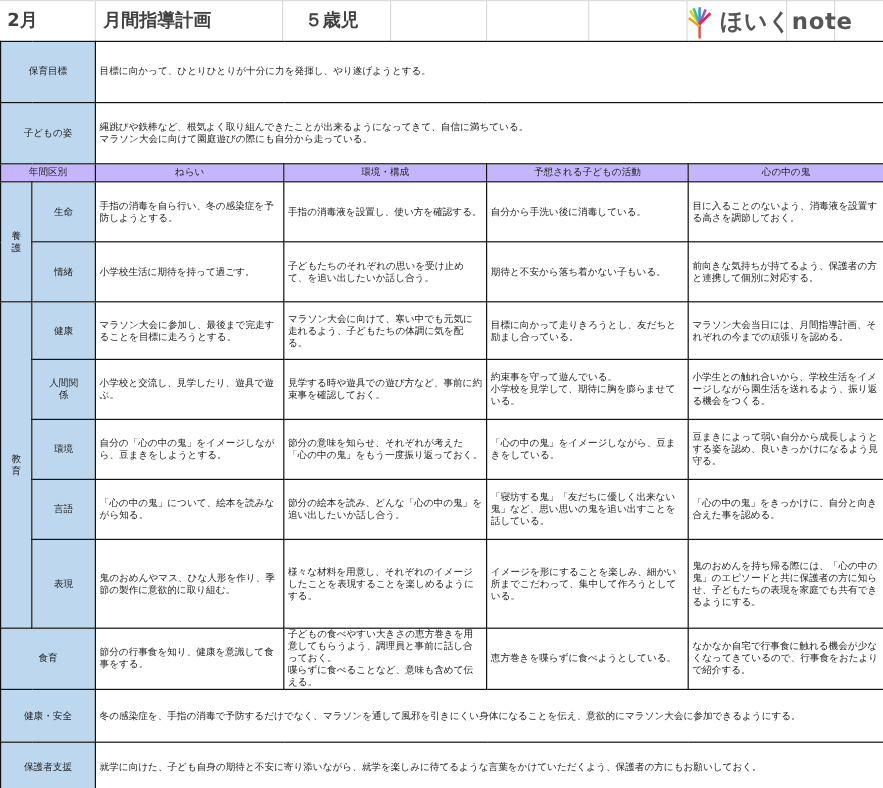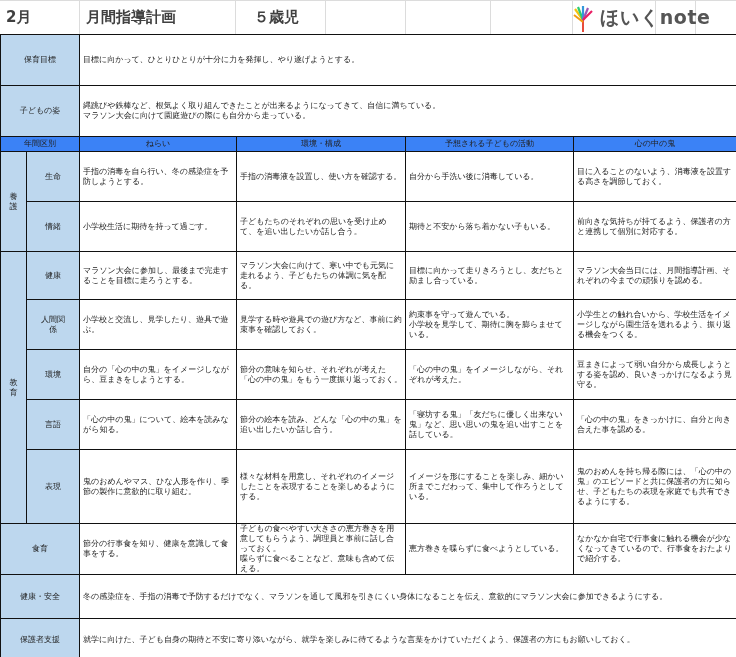--- a/index.html
+++ b/index.html
@@ -9,21 +9,21 @@
   .hdr .gl { position:absolute; top:0; height:34px; border-left:1px solid #dcdcdc; }
   .hdr .gh { position:absolute; left:0; top:0; width:736px; border-top:1px solid #dcdcdc; }
   .hdr .t { position:absolute; top:8px; font-size:15px; font-weight:bold; color:#404040; }
   .logo { position:absolute; left:572px; top:5px; height:28px; display:flex; align-items:flex-start; }
   .logo-text { font-size:19px; font-weight:bold; color:#555; margin-left:6px; letter-spacing:0.5px; }
 
   table.plan { position:absolute; left:0; top:34px; border-collapse:collapse; table-layout:fixed; width:736px; }
   table.plan td { border:1px solid #111; padding:0 3px; font-size:8px; line-height:10px; vertical-align:middle; overflow:hidden; }
   td.lbl { background:#bdd7ee; text-align:center; font-size:13px; line-height:15px; padding:0; }
   td.lbl-sm { background:#bdd7ee; text-align:center; font-size:13px; line-height:16px; padding:0; }
-  td.colh { background:#3b82f6; text-align:center; font-size:13px; line-height:14px; padding:0;margin-left:48px; }
+  td.colh { background:#c4b5fd; text-align:center; font-size:13px; line-height:14px; padding:0;margin-left:48px; }
   td.vert { background:#bdd7ee; text-align:center; font-size:13px; line-height:17px; padding:0; }
   td.txt { background:#ffffff; white-space:pre-line; }
 </style>
 </head>
 <body>
 
 <div class="hdr">
   <div class="gh"></div>
   <div class="gl" style="left:79px"></div>
   <div class="gl" style="left:235px"></div>
@@ -112,21 +112,21 @@
     <td class="txt">小学校と交流し、見学したり、遊具で遊ぶ。</td>
     <td class="txt">見学する時や遊具での遊び方など、事前に約束事を確認しておく。</td>
     <td class="txt">約束事を守って遊んでいる。
 小学校を見学して、期待に胸を膨らませている。</td>
     <td class="txt">小学生との触れ合いから、学校生活をイメージしながら園生活を送れるよう、振り返る機会をつくる。</td>
   </tr>
   <tr style="height:50px">
     <td class="lbl-sm" style="white-space:pre-line">環境</td>
     <td class="txt">自分の「心の中の鬼」をイメージしながら、豆まきをしようとする。</td>
     <td class="txt">節分の意味を知らせ、それぞれが考えた「心の中の鬼」をもう一度振り返っておく。</td>
-    <td class="txt">「心の中の鬼」をイメージしながら、それぞれが考えた。</td>
+    <td class="txt">「心の中の鬼」をイメージしながら、豆まきをしている。</td>
     <td class="txt">豆まきによって弱い自分から成長しようとする姿を認め、良いきっかけになるよう見守る。</td>
   </tr>
   <tr style="height:50px">
     <td class="lbl-sm" style="white-space:pre-line">言語</td>
     <td class="txt">「心の中の鬼」について、絵本を読みながら知る。</td>
     <td class="txt">節分の絵本を読み、どんな「心の中の鬼」を追い出したいか話し合う。</td>
     <td class="txt">「寝坊する鬼」「友だちに優しく出来ない鬼」など、思い思いの鬼を追い出すことを話している。</td>
     <td class="txt">「心の中の鬼」をきっかけに、自分と向き合えた事を認める。</td>
   </tr>
   <tr style="height:74px">

